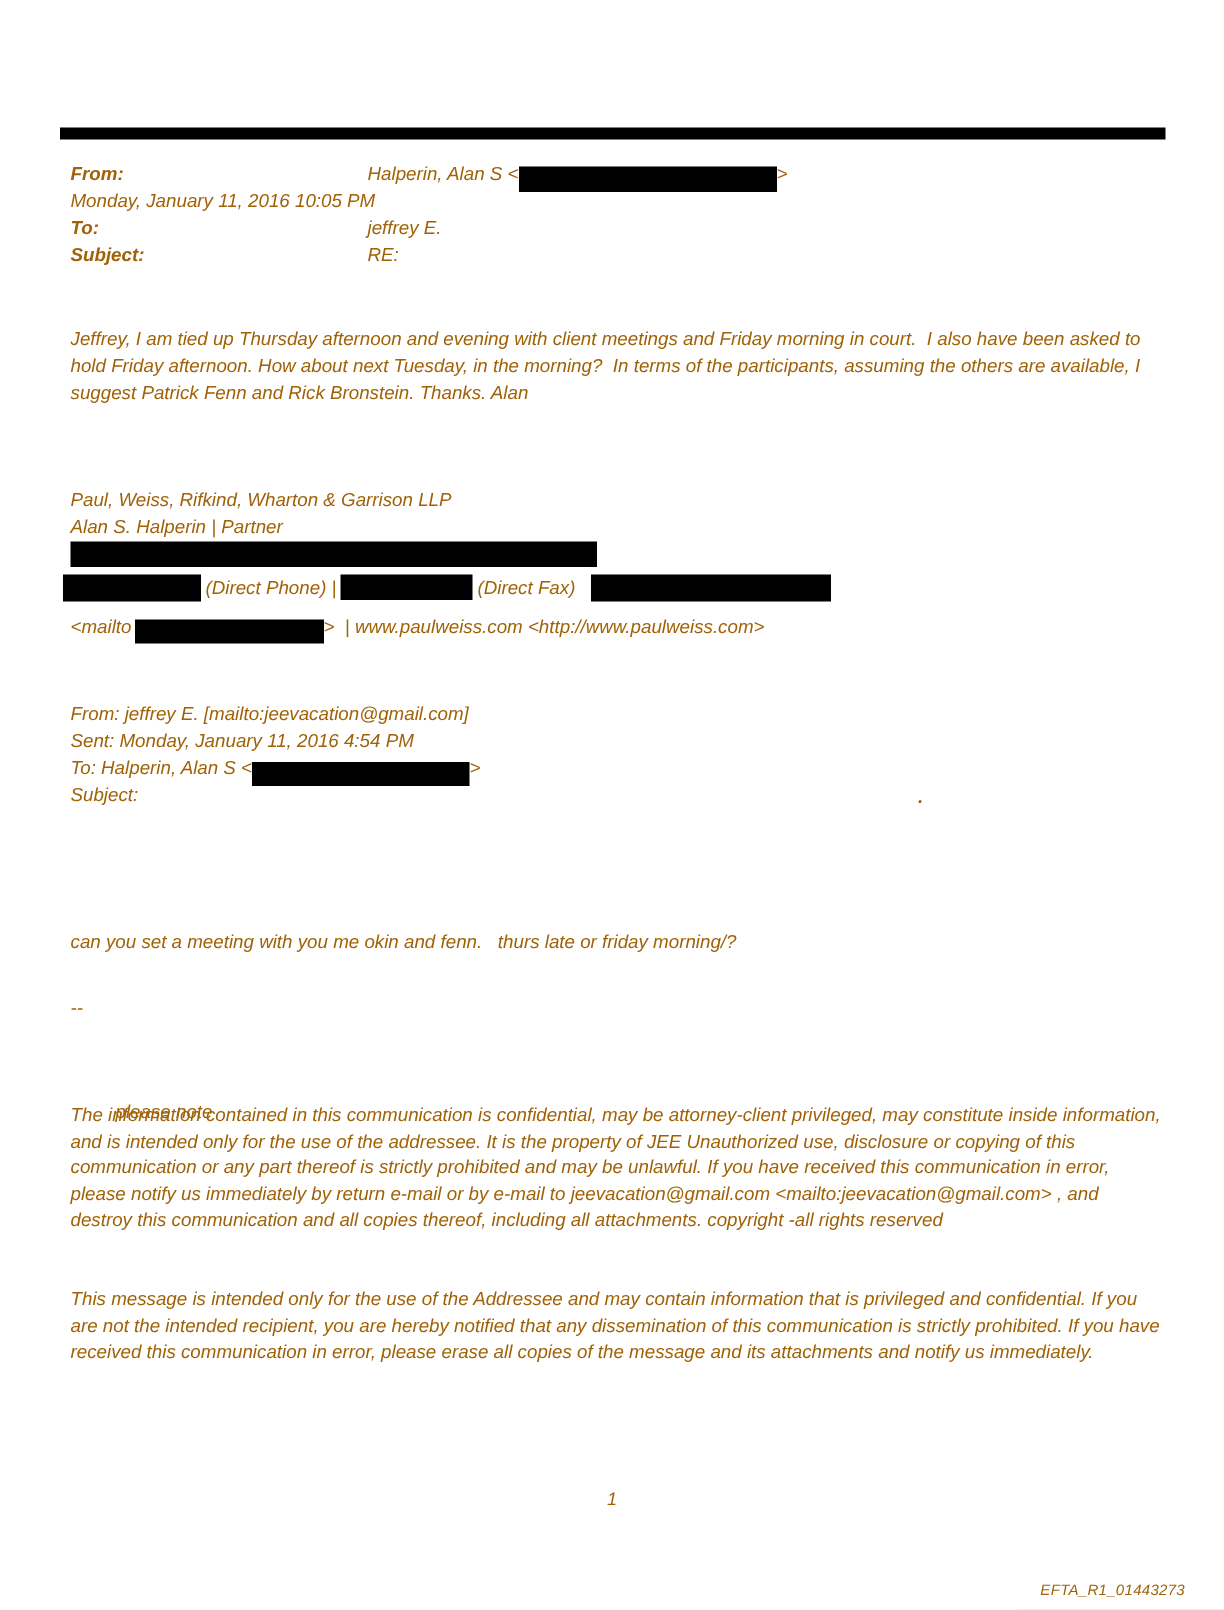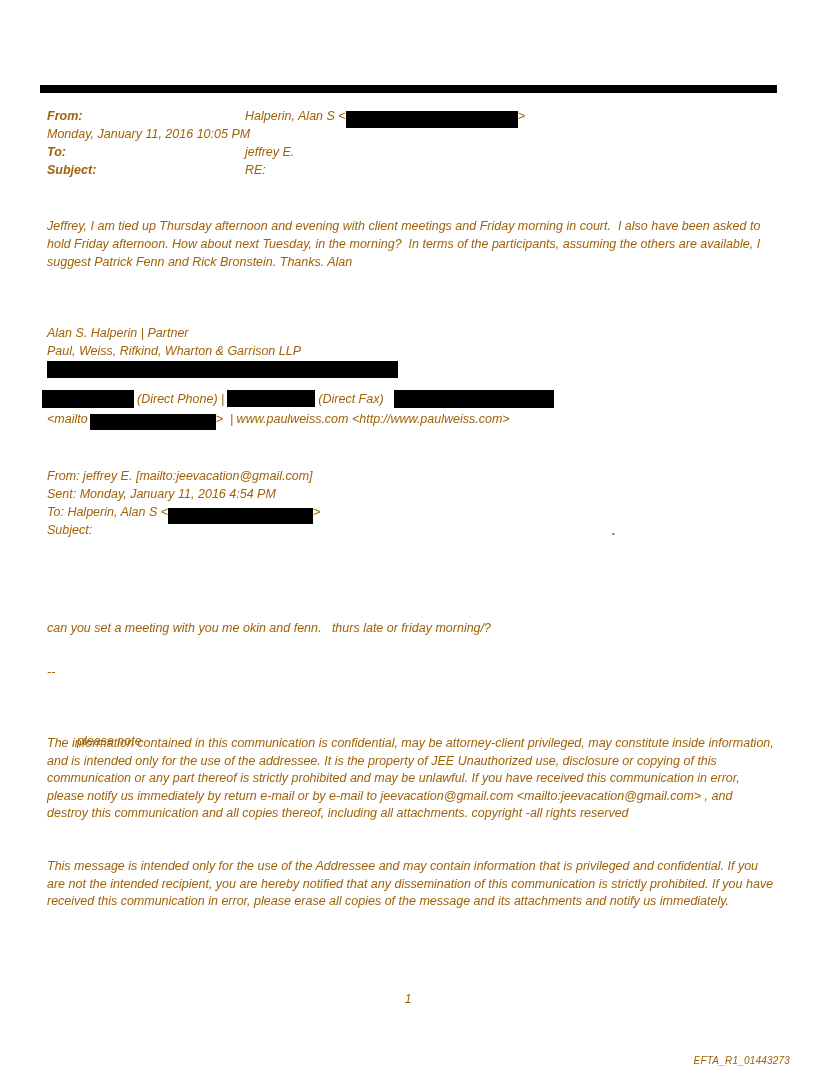--- a/index.html
+++ b/index.html
@@ -29,27 +29,27 @@
   .header-label { font-weight: bold; width: 198px; flex: 0 0 198px; }
   .header-value { flex: 1; }
   .redaction { background: #000000; display: inline-block; }
   .bar-from { width: 172px; height: 17px; vertical-align: bottom; margin-bottom: -3px; }
   .body-para { position: absolute; top: 217px; left: 47px; width: 727px; }
   .signature { position: absolute; top: 324px; left: 47px; width: 727px; }
   .sig-line { line-height: 18px; }
   .bar-address { display: block; width: 351px; height: 17px; margin-top: 1px; margin-left: 0px; }
   .phone-line {
     display: flex; align-items: center;
-    margin-left: -5px; margin-top: 11px; height: 19px; text-align: center;
+    margin-left: -5px; margin-top: 4px; height: 19px; text-align: center;
   }
   .bar-phone1 { width: 92px; height: 18px; flex: 0 0 auto; }
   .bar-phone2 { width: 88px; height: 17px; flex: 0 0 auto; }
   .bar-fax { width: 160px; height: 18px; flex: 0 0 auto; margin-left: 7px; }
   .phone-text { padding: 0 3px; flex: 0 0 auto; }
-  .mailto-line { margin-top: 2px; line-height: 18px; }
+  .mailto-line { margin-top: 8px; line-height: 18px; }
   .bar-mailto { width: 126px; height: 16px; vertical-align: bottom; margin-bottom: -2px; margin-left: 2px; }
   .quoted-header { position: absolute; top: 467px; left: 47px; right: 40px; }
   .quoted-row { line-height: 18px; }
   .bar-quoted-to { width: 145px; height: 16px; vertical-align: bottom; margin-bottom: -3px; }
   .stray-dot { position: absolute; top: 522px; left: 612px; font-weight: bold; }
   .quoted-body { position: absolute; top: 591px; left: 47px; width: 727px; margin-top: 28px; }
   .separator { position: absolute; top: 663px; left: 47px; }
   .please-note { position: absolute; top: 732px; left: 77px; }
   .disclaimer-1 { position: absolute; top: 735px; left: 47px; width: 727px; line-height: 17.6px; }
   .disclaimer-2 { position: absolute; top: 858px; left: 47px; width: 727px; line-height: 17.6px; }
@@ -77,22 +77,22 @@
     </div>
     <div class="header-row">
       <span class="header-label">Subject:</span>
       <span class="header-value">RE:</span>
     </div>
   </div>
 
   <div class="body-para pre">Jeffrey, I am tied up Thursday afternoon and evening with client meetings and Friday morning in court.  I also have been asked to hold Friday afternoon. How about next Tuesday, in the morning?  In terms of the participants, assuming the others are available, I suggest Patrick Fenn and Rick Bronstein. Thanks. Alan</div>
 
   <div class="signature">
+    <div class="sig-line">Paul, Weiss, Rifkind, Wharton &amp; Garrison LLP</div>
     <div class="sig-line">Alan S. Halperin | Partner</div>
-    <div class="sig-line">Paul, Weiss, Rifkind, Wharton &amp; Garrison LLP</div>
     <span class="redaction bar-address"></span>
     <div class="phone-line">
       <span class="redaction bar-phone1"></span>
       <span class="phone-text">(Direct Phone) |</span>
       <span class="redaction bar-phone2"></span>
       <span class="phone-text">(Direct Fax)</span>
       <span class="redaction bar-fax"></span>
     </div>
     <div class="mailto-line">
       <span>&lt;mailto</span><span class="redaction bar-mailto"></span><span class="pre">&gt;  | www.paulweiss.com &lt;http://www.paulweiss.com&gt;</span>

